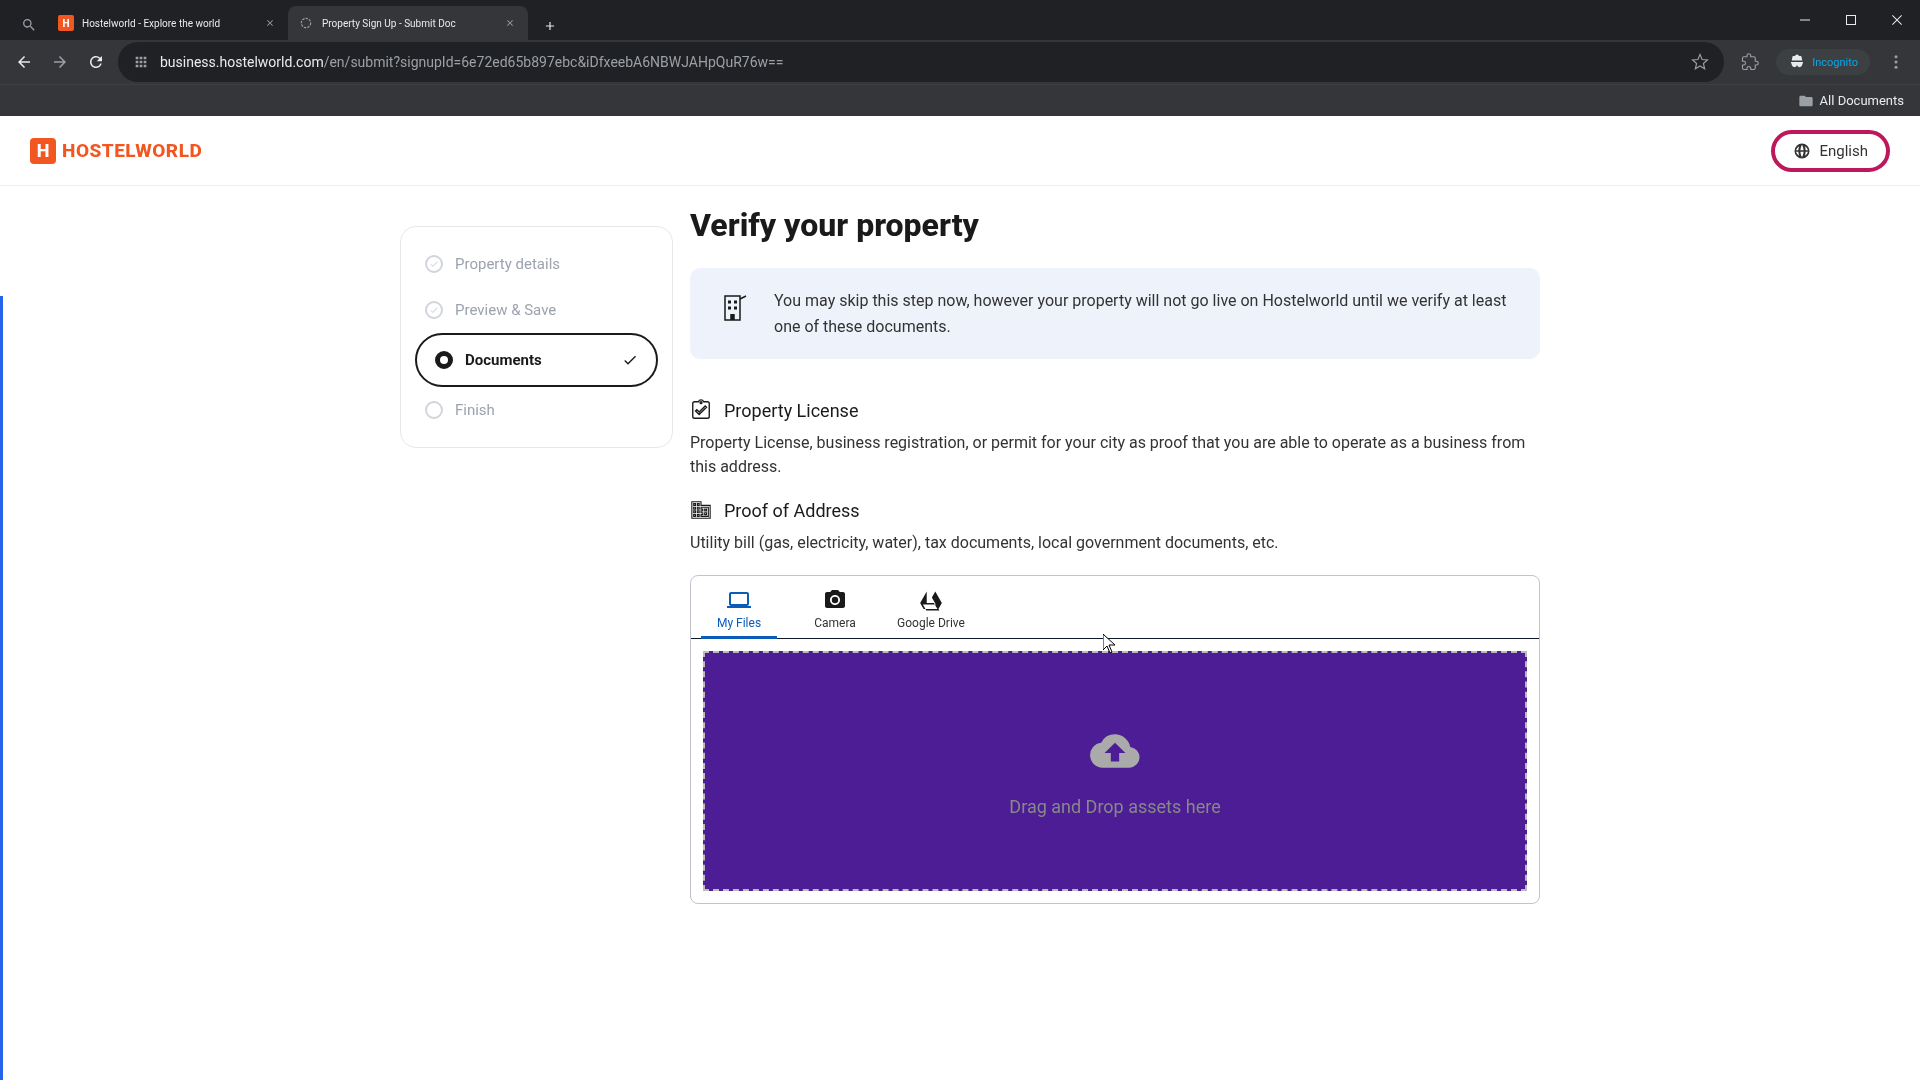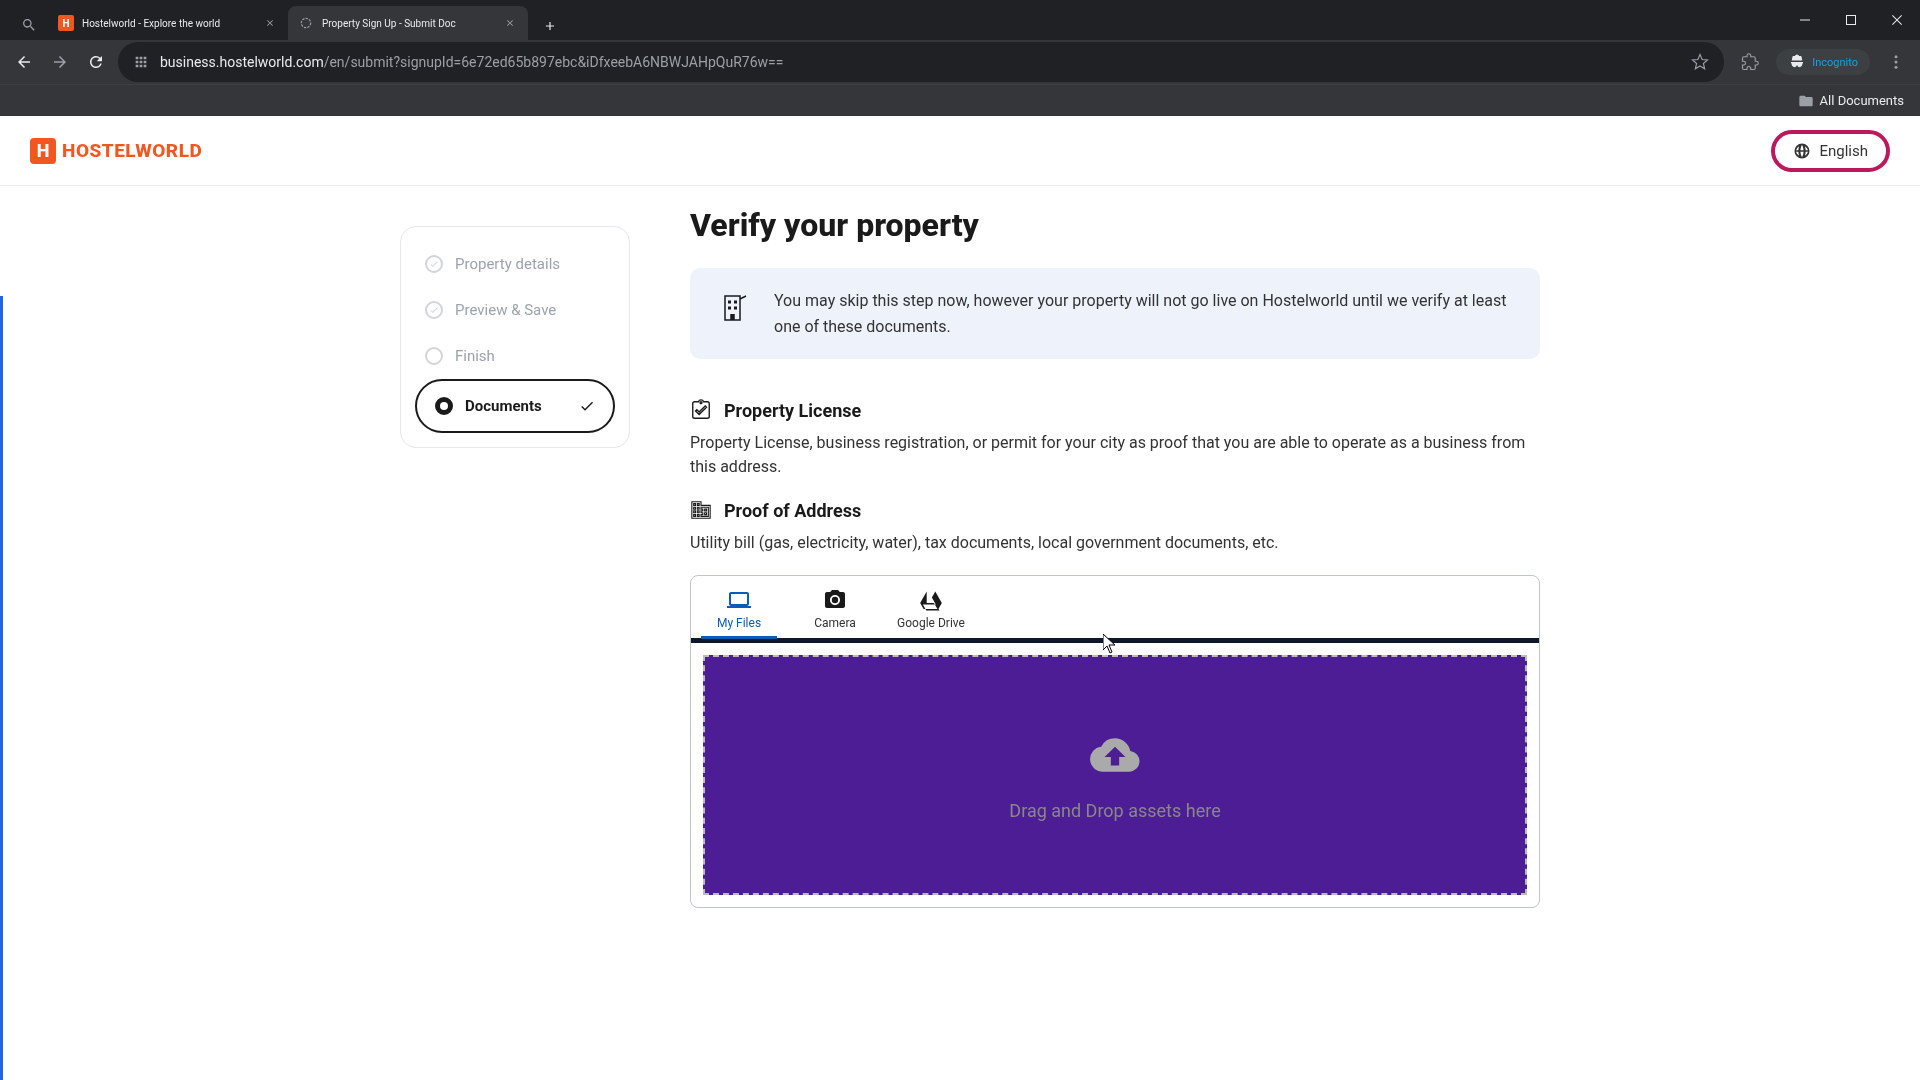--- a/index.html
+++ b/index.html
@@ -50,21 +50,21 @@
     .blue-stripe { position: absolute; left: 0; top: 180px; width: 3px; height: 800px; background: #2563eb; }
     
     .page-header { height: 70px; display: flex; align-items: center; padding: 0 30px; border-bottom: 1px solid #eee; }
     .logo { display: flex; align-items: center; gap: 6px; }
     .logo-icon { width: 26px; height: 26px; background: #f25621; border-radius: 4px; display: flex; align-items: center; justify-content: center; color: #fff; font-weight: 800; font-size: 18px; }
     .logo-text { color: #f25621; font-weight: 800; font-size: 19px; letter-spacing: 0.5px; }
     .lang-btn { margin-left: auto; display: flex; align-items: center; gap: 8px; padding: 8px 18px; border: 4px solid #be185d; border-radius: 24px; cursor: pointer; }
     .lang-btn svg { width: 18px; height: 18px; fill: #333; }
     .lang-text { font-size: 15px; color: #333; }
     
-    .stepper-card { position: absolute; left: 400px; top: 110px; width: 230px; background: #fff; border: 1px solid #e5e7eb; border-radius: 16px; padding: 14px; }
+    .stepper-card { position: absolute; left: 400px; top: 110px; width: 273px; background: #fff; border: 1px solid #e5e7eb; border-radius: 16px; padding: 14px; }
     .step { display: flex; align-items: center; gap: 12px; padding: 14px 10px; color: #9ca3af; font-size: 15px; }
     .step-icon { width: 18px; height: 18px; border: 2px solid #d1d5db; border-radius: 50%; display: flex; align-items: center; justify-content: center; }
     .step-icon svg { width: 10px; height: 10px; fill: #d1d5db; }
     .step.completed .step-icon { border-color: #d1d5db; }
     .step.active { background: #fff; border: 2px solid #1a1a1a; border-radius: 28px; color: #1a1a1a; font-weight: 700; padding: 16px 18px; }
     .step.active .step-icon { border: 5px solid #1a1a1a; background: #fff; }
     .step-check { margin-left: auto; width: 16px; height: 16px; }
     .step-check svg { width: 16px; height: 16px; fill: #1a1a1a; }
     
     .main-content { margin-left: 690px; width: 850px; padding-top: 20px; }
@@ -72,25 +72,25 @@
     .intro-text { font-size: 16px; color: #333; line-height: 1.6; margin-bottom: 24px; }
     
     .info-box { background: #eef3fb; border-radius: 10px; padding: 20px 24px; display: flex; gap: 20px; margin-bottom: 40px; }
     .info-icon { width: 40px; height: 40px; flex-shrink: 0; display: flex; align-items: center; justify-content: center; }
     .info-icon svg { width: 36px; height: 36px; }
     .info-text { font-size: 16px; color: #333; line-height: 1.6; }
     
     .section-header { display: flex; align-items: center; gap: 12px; margin-bottom: 10px; }
     .section-icon { width: 22px; height: 22px; }
     .section-icon svg { width: 22px; height: 22px; fill: #1a1a1a; }
-    .section-title { font-size: 18px; font-weight: 700; color: #1a1a1a; }
+    .section-title { font-size: 18px; font-weight: 400; color: #1a1a1a; }
     .section-desc { font-size: 16px; color: #333; line-height: 1.5; margin-bottom: 20px; }
     
     .upload-widget { border: 1px solid #c0c4cc; border-radius: 8px; overflow: hidden; }
-    .upload-tabs { display: flex; border-bottom: 5px solid #0f172a; align-items: center; }
+    .upload-tabs { display: flex; border-bottom: 1px solid #0f172a; align-items: center; }
     .upload-tab { width: 96px; display: flex; flex-direction: column; align-items: center; padding: 12px 0 8px; cursor: pointer; position: relative; }
     .upload-tab-icon { width: 24px; height: 24px; margin-bottom: 4px; }
     .upload-tab-icon svg { width: 24px; height: 24px; }
     .upload-tab-label { font-size: 12px; color: #333; }
     .upload-tab.active .upload-tab-label { color: #0a5cb8; }
     .upload-tab.active::after { content: ''; position: absolute; bottom: -1px; left: 10px; right: 10px; height: 3px; background: #0a5cb8; }
     .dropzone { margin: 12px; border: 2px dashed #bbb; background: #4c1d95; height: 240px; display: flex; flex-direction: column; align-items: center; justify-content: center; gap: 16px; }
     .dropzone-icon svg { width: 60px; height: 50px; fill: #aaa; }
     .dropzone-text { font-size: 18px; color: #888; }
     
@@ -237,30 +237,30 @@
       <span>Property details</span>
     </div>
     <div class="step completed">
       <div class="step-icon">
           <svg viewBox="0 0 24 24">
             <path d="M9 16.17L4.83 12l-1.42 1.41L9 19 21 7l-1.41-1.41z"></path>
           </svg>
         </div>
       <span>Preview &amp; Save</span>
     </div>
-    <div class="step">
-      <div class="step-icon" style="border:2px solid #d1d5db;"></div>
-      <span>Finish</span>
-    </div>
     <div class="step active">
       <div class="step-icon"></div>
       <span>Documents</span>
       <div class="step-check"><svg viewBox="0 0 24 24">
             <path d="M9 16.17L4.83 12l-1.42 1.41L9 19 21 7l-1.41-1.41z"></path>
           </svg></div>
+    </div>
+    <div class="step">
+      <div class="step-icon" style="border:2px solid #d1d5db;"></div>
+      <span>Finish</span>
     </div>
   </div>
 
   <div class="main-content">
     <h1 class="page-title">Verify your property</h1>
 
     <div class="info-box">
       <div class="info-icon">
         <svg viewBox="0 0 48 48">
             <rect x="12" y="8" width="20" height="32" fill="none" stroke="#1a1a1a" stroke-width="2"></rect>

